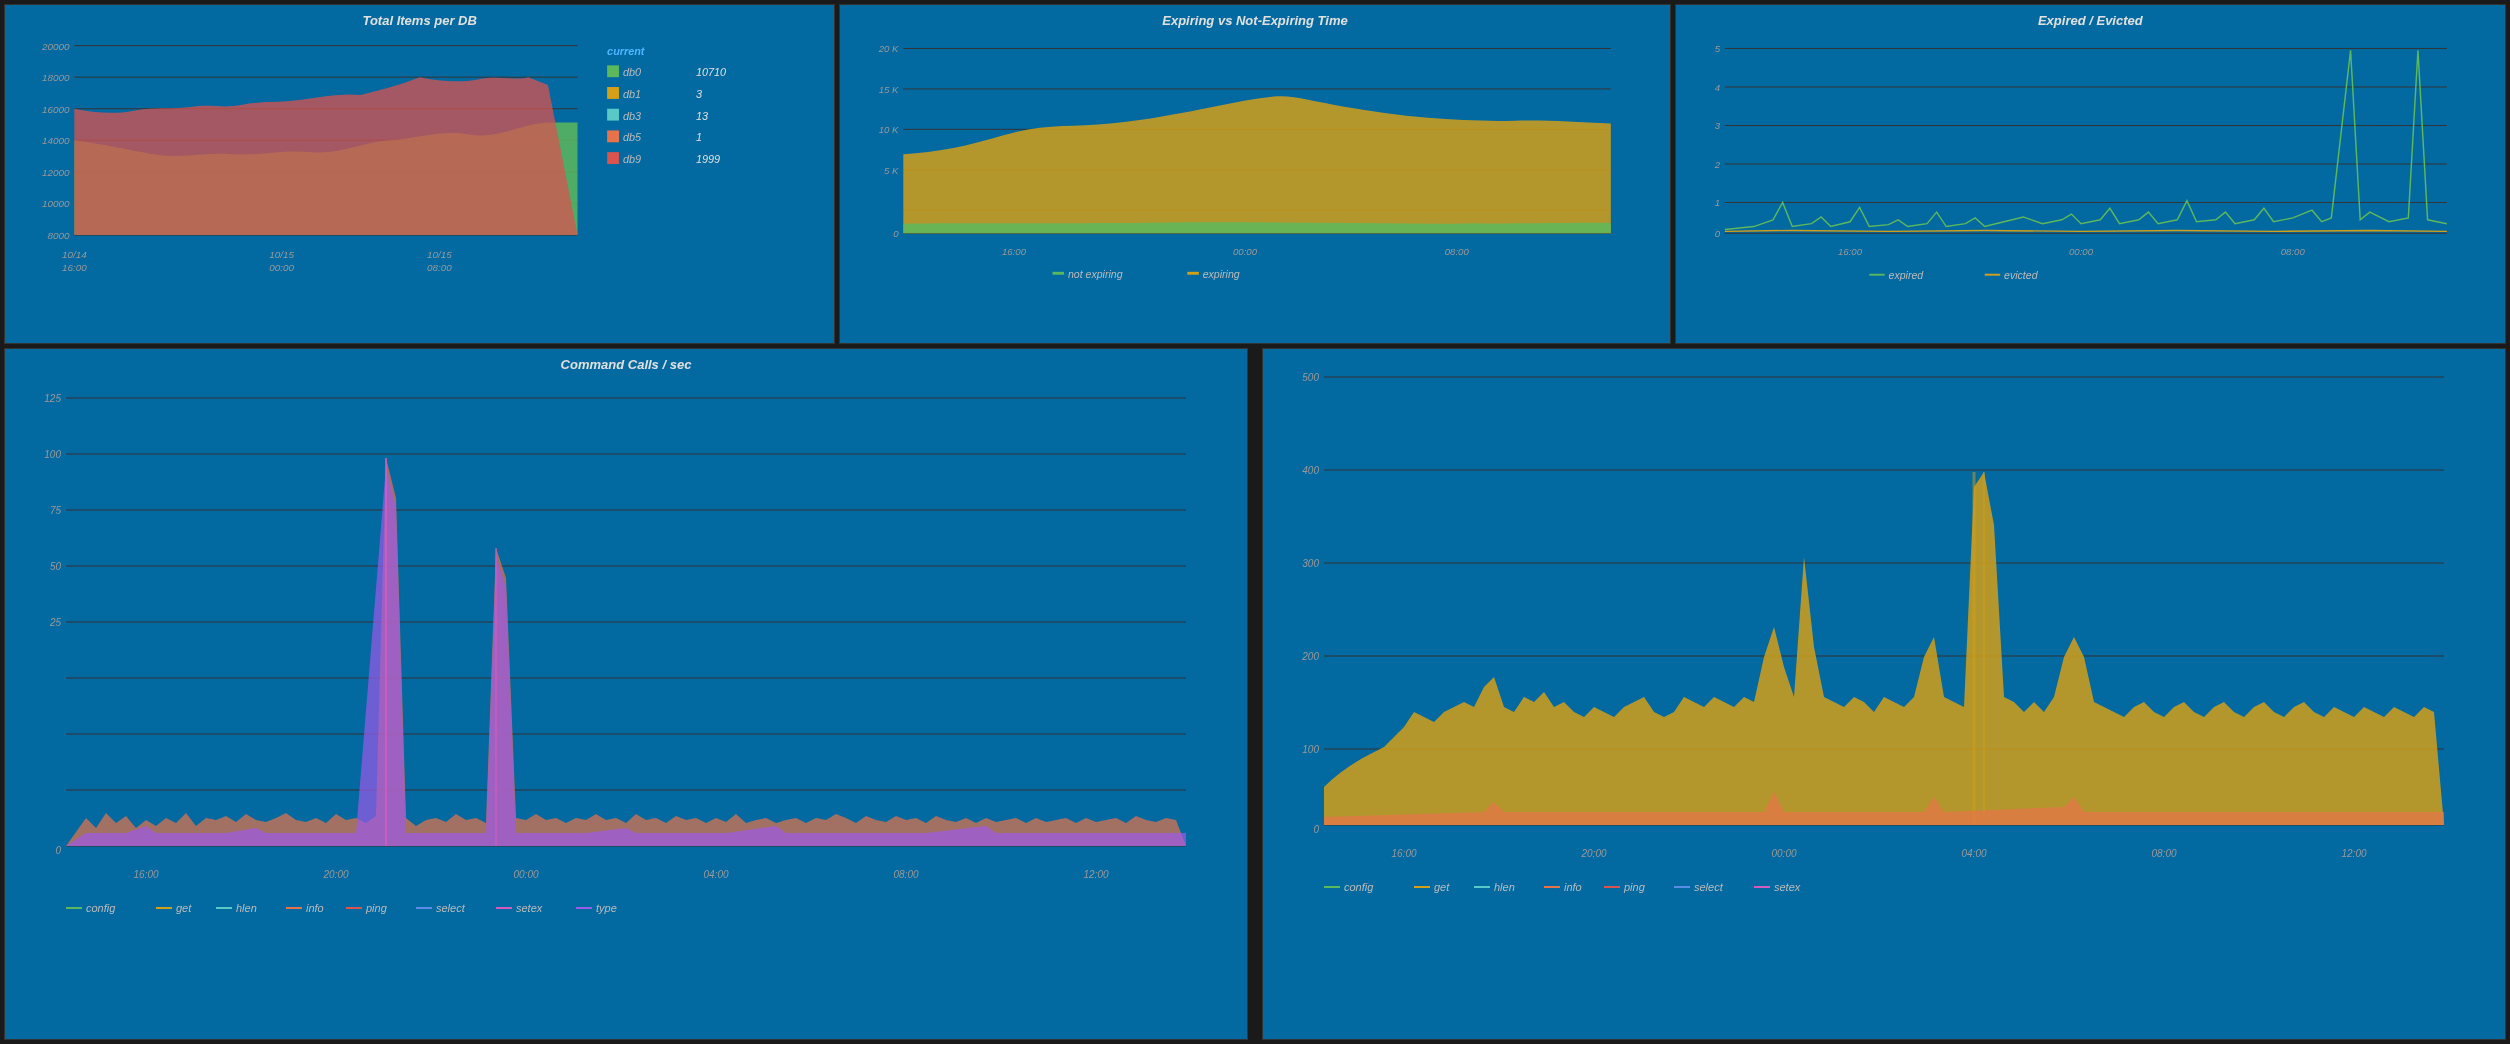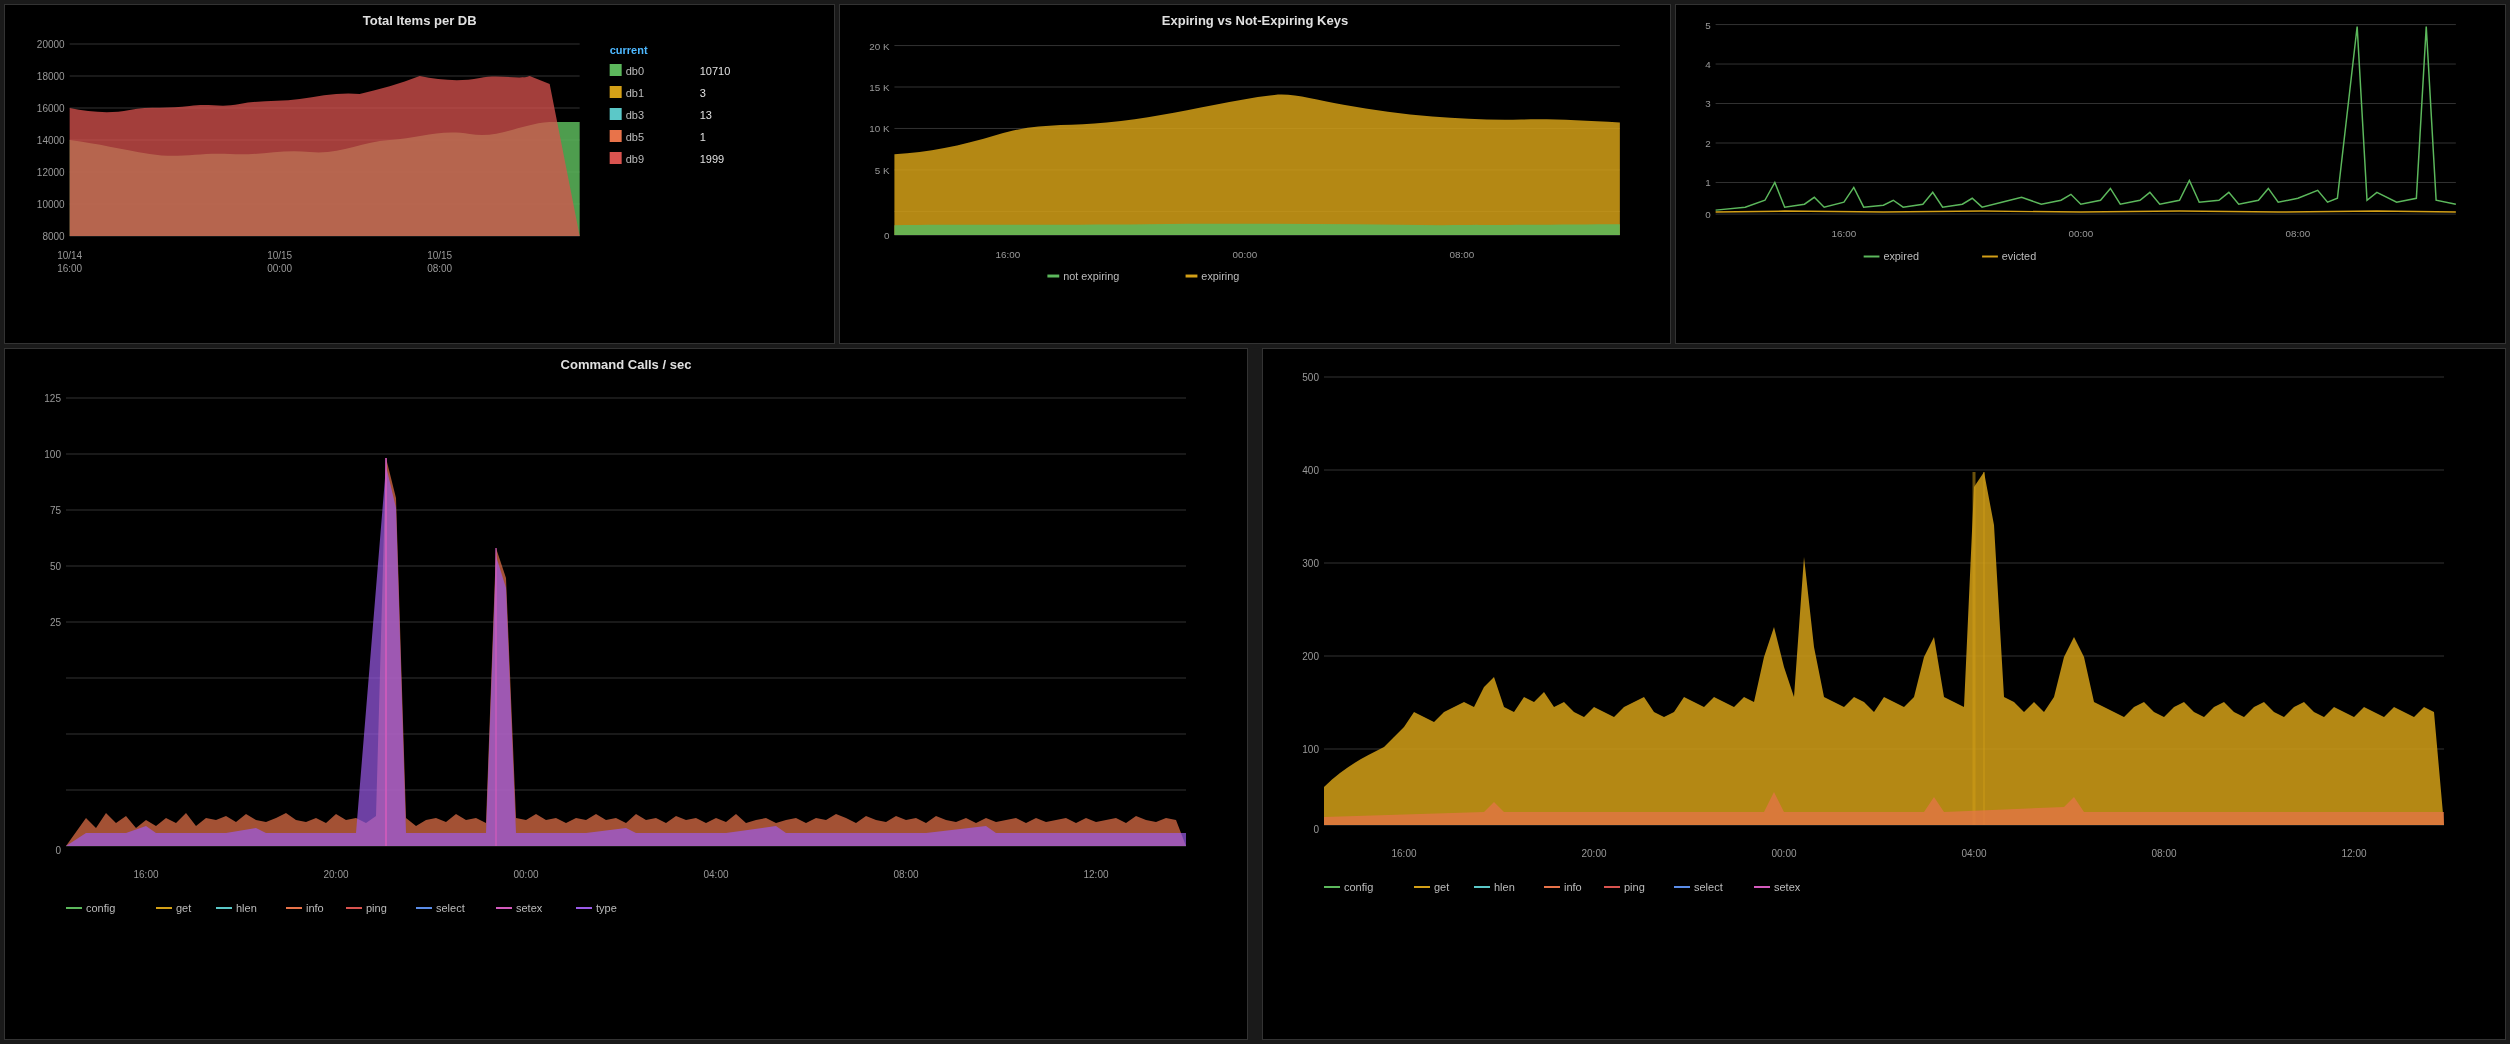--- a/index.html
+++ b/index.html
@@ -24,25 +24,26 @@
       display: grid;
       grid-template-columns: 1fr 1fr 1fr;
       gap: 4px;
     }
     .bottom-row {
       display: grid;
       grid-template-columns: 1fr 1fr;
       gap: 14px;
     }
     .panel {
-      background: #000000;
+      background: #0369a1;
       border: 1px solid #333;
-      padding: 8px 10px;
+      padding: 8px 20px;
       position: relative;
       overflow: hidden;
+      font-style: italic;
     }
     .panel-title {
       text-align: center;
       color: #e0e0e0;
       font-size: 13px;
       font-weight: bold;
       margin-bottom: 6px;
     }
     .chart-area {
       position: relative;
@@ -133,21 +134,21 @@
           <text x="680" y="107" class="legend-value">1</text>
 
           <rect x="590" y="118" width="12" height="12" fill="#d9534f"></rect>
           <text x="606" y="129" class="legend-text-svg">db9</text>
           <text x="680" y="129" class="legend-value">1999</text>
         </svg>
       </div>
     </div>
 
     <div class="panel">
-      <div class="panel-title">Expiring vs Not-Expiring Keys</div>
+      <div class="panel-title">Expiring vs Not-Expiring Time</div>
       <div class="chart-area">
         <svg width="100%" height="260" viewBox="0 0 820 260">
 
           <line x1="45" y1="10" x2="780" y2="10" class="grid-line"></line>
           <line x1="45" y1="52" x2="780" y2="52" class="grid-line"></line>
           <line x1="45" y1="94" x2="780" y2="94" class="grid-line"></line>
           <line x1="45" y1="136" x2="780" y2="136" class="grid-line"></line>
           <line x1="45" y1="178" x2="780" y2="178" class="grid-line"></line>
           <line x1="45" y1="202" x2="780" y2="202" class="grid-line"></line>
 
@@ -167,20 +168,21 @@
 
           <rect x="200" y="242" width="12" height="3" fill="#5cb85c"></rect>
           <text x="216" y="248" class="legend-text-svg">not expiring</text>
           <rect x="340" y="242" width="12" height="3" fill="#d4a017"></rect>
           <text x="356" y="248" class="legend-text-svg">expiring</text>
         </svg>
       </div>
     </div>
 
     <div class="panel">
+      <div class="panel-title">Expired / Evicted</div>
       <div class="chart-area">
         <svg width="100%" height="260" viewBox="0 0 820 260">
 
           <line x1="30" y1="10" x2="780" y2="10" class="grid-line"></line>
           <line x1="30" y1="50" x2="780" y2="50" class="grid-line"></line>
           <line x1="30" y1="90" x2="780" y2="90" class="grid-line"></line>
           <line x1="30" y1="130" x2="780" y2="130" class="grid-line"></line>
           <line x1="30" y1="170" x2="780" y2="170" class="grid-line"></line>
           <line x1="30" y1="202" x2="780" y2="202" class="grid-line"></line>
 

